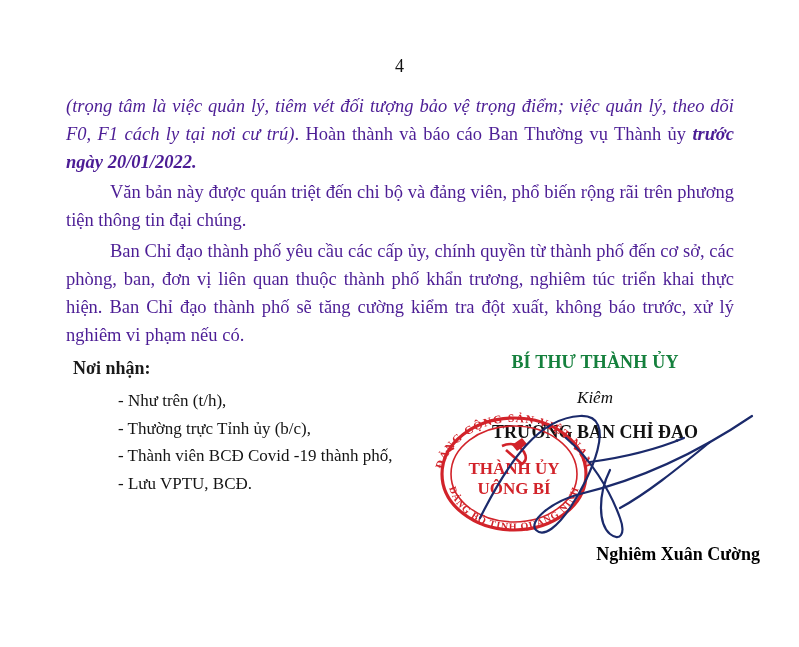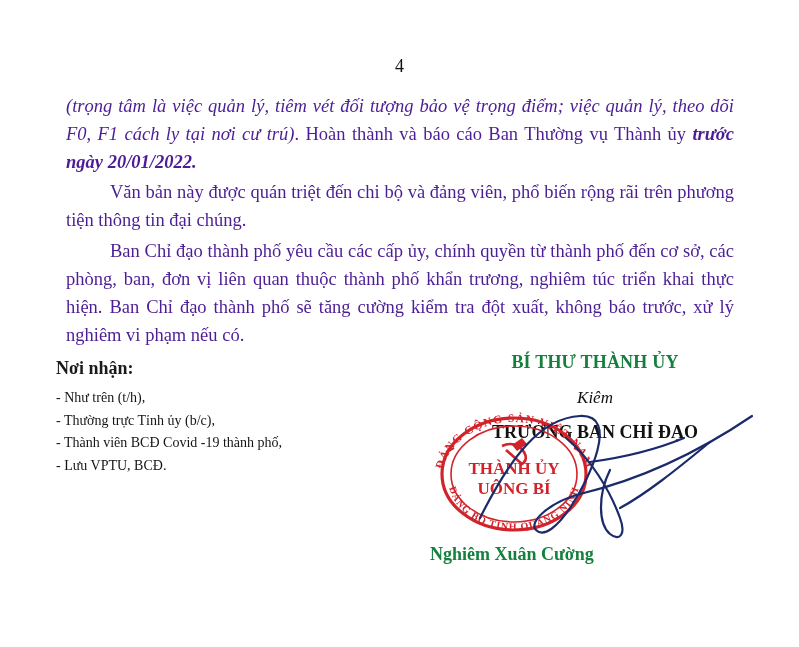--- a/index.html
+++ b/index.html
@@ -45,39 +45,40 @@
     text-indent: 0;
   }
   .para.indent {
     text-indent: 44px;
   }
   .it { font-style: italic; }
   .bi { font-style: italic; font-weight: bold; }
 
   .recipients {
     position: absolute;
-    left: 56px;
+    left: 73px;
     top: 358px;
     width: 330px;
   }
   .recipients-title {
     font-weight: bold;
     font-size: 18px;
     margin-bottom: 8px;
   }
   .recipients ul {
     list-style: none;
     margin: 0;
     padding: 0;
   }
   .recipients li {
-    font-size: 14px;
+    font-size: 17px;
     line-height: 1.62;
     color: #141414;
     white-space: nowrap;
+    margin-left: 45px;
   }
 
   .signature-block {
     position: absolute;
     left: 430px;
     top: 352px;
     width: 330px;
     text-align: center;
   }
   .sig-title {
@@ -94,26 +95,26 @@
   }
   .sig-role {
     font-weight: bold;
     font-size: 18px;
     margin-top: 14px;
     color: #111;
   }
   .sig-name {
     font-weight: bold;
     font-size: 18px;
-    color: #15803d;
+    color: #000000;
     position: absolute;
     top: 192px;
     left: 0;
     width: 330px;
-    text-align: left;
+    text-align: right;
   }
 
   
   .seal {
     position: absolute;
     left: 424px;
     top: 412px;
     width: 180px;
     height: 124px;
     pointer-events: none;

